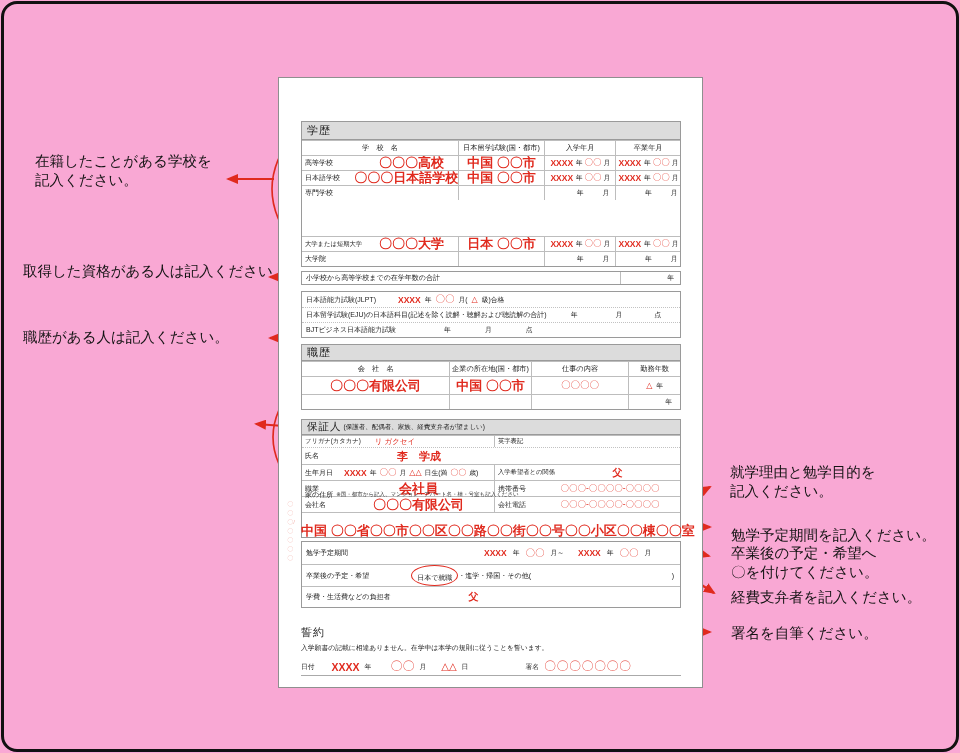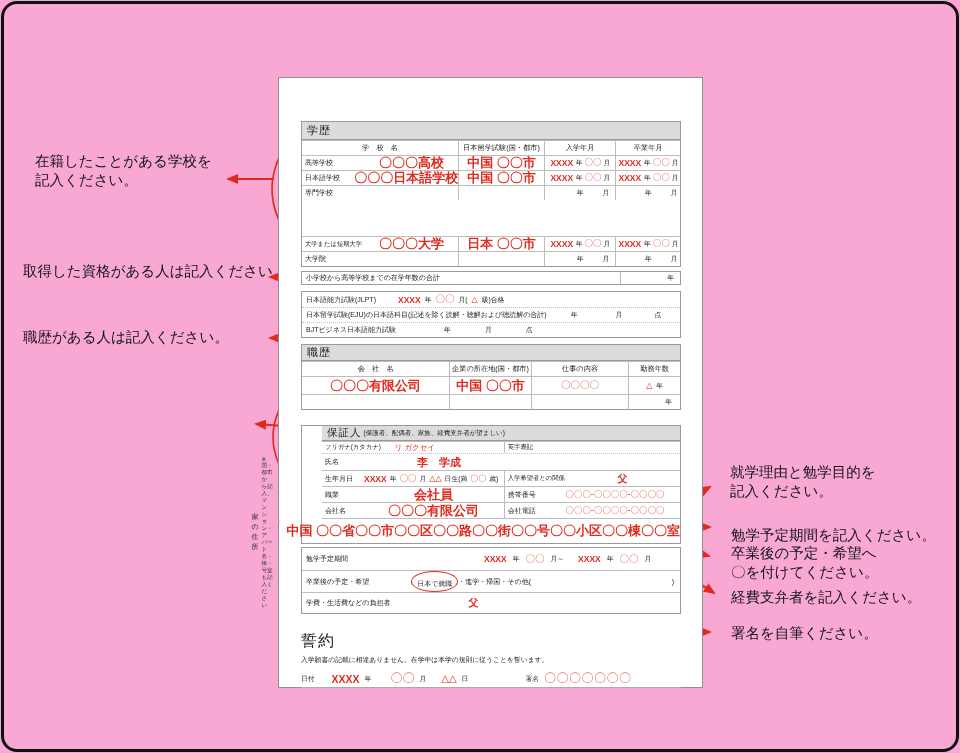--- a/index.html
+++ b/index.html
@@ -242,21 +242,21 @@
         <div class="row" style="height:15px;">
           <div class="cell" style="width:148px;"></div>
           <div class="cell" style="width:82px;"></div>
           <div class="cell" style="width:98px;"></div>
           <div class="cell" style="width:52px;justify-content:flex-end;padding-right:8px;">
               <span class="u">年</span>
             </div>
         </div>
       </div>
 
-      <div class="box" style="margin-top:15px;padding-left:20px;">
+      <div class="box" style="margin-top:9px;">
         <div class="bar" style="height:15px;font-size:10.5px;">
           <span>保証人</span>
           <span class="note">(保護者、配偶者、家族、経費支弁者が望ましい)</span>
         </div>
         <div class="row" style="height:12px;">
           <div class="cell" style="width:193px;justify-content:flex-start;padding-left:3px;gap:14px;">
             <span class="lab2">フリガナ(カタカナ)</span>
             <span class="red" style="font-size:7.5px;">リ ガクセイ</span>
           </div>
           <div class="cell" style="width:187px;justify-content:flex-start;padding-left:3px;">
@@ -299,21 +299,21 @@
         <div class="row" style="height:16px;">
           <div class="cell" style="width:193px;justify-content:flex-start;padding-left:3px;">
             <span class="lab" style="width:38px;">会社名</span>
             <span class="rv" style="flex:1;text-align:center;">〇〇〇有限公司</span>
           </div>
           <div class="cell" style="width:187px;justify-content:flex-start;padding-left:3px;">
             <span class="lab" style="width:42px;">会社電話</span>
             <span class="rc" style="flex:1;text-align:center;font-size:8.5px;">〇〇〇-〇〇〇〇-〇〇〇〇</span>
           </div>
         </div>
-        <div class="row" style="height:25px;align-items:stretch;justify-content:flex-end;">
+        <div class="row" style="height:25px;flex-direction:column;align-items:stretch;justify-content:center;">
           <div style="display:flex;align-items:center;gap:3px;padding:2px 0 0 3px;">
             <span class="lab">家の住所</span>
             <span style="font-size:5.5px;color:#333;">※国・都市から記入、マンション・アパート名・棟・号室も記入ください</span>
           </div>
           <div style="display:flex;align-items:center;justify-content:center;gap:6px;">
             <span style="font-size:6px;color:#f2b4ad;">〇〇〇/〇〇〇〇</span>
             <span class="rv">中国 〇〇省〇〇市〇〇区〇〇路〇〇街〇〇号〇〇小区〇〇棟〇〇室</span>
           </div>
         </div>
       </div>
@@ -337,21 +337,21 @@
           <span style="flex:1;"></span>
           <span class="u" style="font-size:7px;">)</span>
         </div>
         <div class="row" style="height:21px;padding-left:4px;">
           <span class="lab">学費・生活費などの負担者</span>
           <span class="rv" style="margin-left:78px;font-size:10px;">父</span>
         </div>
       </div>
 
       <div style="margin-top:17px;">
-        <div style="font-size:16px;letter-spacing:1px;">誓約</div>
+        <div style="font-size:11px;letter-spacing:1px;">誓約</div>
         <div style="font-size:6.8px;margin-top:3px;">入学願書の記載に相違ありません。在学中は本学の規則に従うことを誓います。</div>
         <div class="sig-line" style="margin-top:5px;height:17px;display:flex;align-items:center;gap:5px;">
           <span class="u">日付</span>
           <span class="rx" style="margin-left:12px;font-size:10.5px;">XXXX</span>
           <span class="u">年</span>
           <span class="rc" style="margin-left:14px;font-size:12px;">〇〇</span>
           <span class="u">月</span>
           <span class="rc" style="margin-left:10px;font-size:10px;">△△</span>
           <span class="u">日</span>
           <span class="u" style="margin-left:52px;">署名</span>

